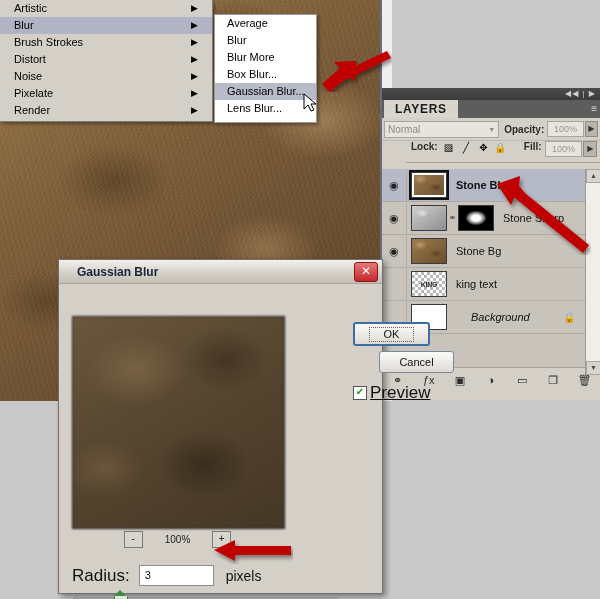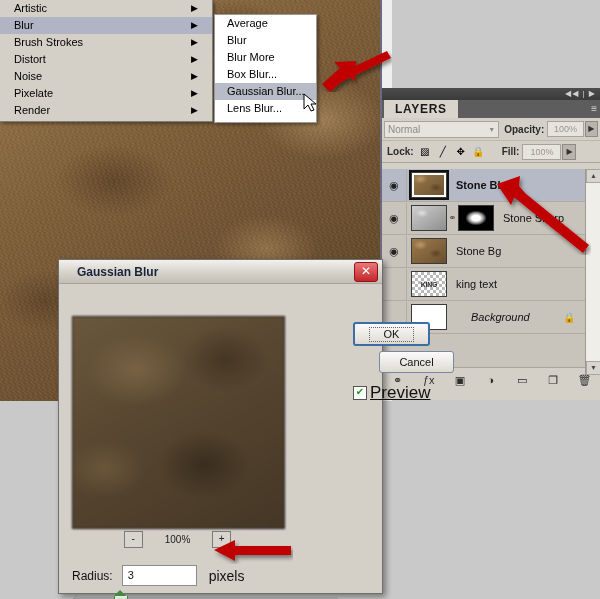--- a/index.html
+++ b/index.html
@@ -68,21 +68,21 @@
   #blend-row{height:22px;background:#d4d0c8;display:flex;align-items:center;padding:0 2px;border-bottom:1px solid #bdb9b1;}
   .combo{
     width:118px;height:15px;line-height:15px;background:#e7e4de;border:1px solid #a8a49c;
     color:#8e8a82;font-size:10px;padding-left:3px;display:flex;justify-content:space-between;align-items:center;
   }
   .combo .cv{font-size:10px;}
   .combo .caret{font-size:7px;color:#8e8a82;padding-right:3px;}
   .lbl{font-size:10px;font-weight:bold;color:#2b2b2b;margin-left:5px;}
   .numbox{width:37px;height:14px;line-height:14px;background:#e7e4de;border:1px solid #a8a49c;color:#9a968e;font-size:9px;text-align:center;margin-left:3px;}
   .spin{width:12px;height:14px;background:#b9b5ad;border:1px solid #8f8b83;font-size:8px;line-height:13px;text-align:center;margin-left:1px;color:#333;}
-  #lock-row{height:21px;background:#d4d0c8;display:flex;align-items:center;padding:0 3px;border-bottom:1px solid #a9a59d;}
+  #lock-row{height:21px;background:#d4d0c8;display:flex;align-items:flex-start;padding:0 3px;border-bottom:1px solid #a9a59d;margin-left:24px;}
   .lock-ico{width:14px;height:13px;margin-left:4px;display:flex;align-items:center;justify-content:center;font-size:10px;}
   #layers-list{position:absolute;left:0;top:81px;width:203px;height:198px;background:#c8c4bc;overflow:hidden;}
   .layer-row{height:32px;display:flex;align-items:center;border-bottom:1px solid #b0aca4;position:relative;}
   .layer-row.active{background:#b6bac7;}
   .eye-cell{width:24px;height:31px;display:flex;align-items:center;justify-content:center;border-right:1px solid #b0aca4;}
   .eye{font-size:11px;color:#222;}
   .thumb{width:34px;height:24px;margin-left:4px;border:1px solid #3a3a3a;background:#fff;flex:0 0 auto;}
   .thumb.stone{background:
       radial-gradient(ellipse 10px 7px at 25% 25%, rgba(215,180,130,.6), rgba(0,0,0,0) 70%),
       radial-gradient(ellipse 9px 6px at 70% 60%, rgba(60,38,18,.5), rgba(0,0,0,0) 70%),
@@ -147,21 +147,21 @@
   .dlgbtn{
     background:linear-gradient(#fbfbfb,#dedad2);border:1px solid #7a8a9e;border-radius:3px;
     font-size:11px;color:#111;display:flex;align-items:center;justify-content:center;
   }
   .dlgbtn.def{border:2px solid #3a6ea5;}
   .dlgbtn.def span{border:1px dotted #666;padding:0 14px;line-height:13px;}
   #gb-preview-check{position:absolute;left:294px;top:99px;display:flex;align-items:center;gap:3px;}
   .chk{width:12px;height:12px;background:#fff;border:1px solid #555;color:#18a018;font-size:10px;line-height:10px;text-align:center;font-weight:bold;}
   #gb-preview-check .cl{font-size:17px;color:#111;text-decoration:underline;text-decoration-skip-ink:none;}
   #radius-row{position:absolute;left:13px;top:281px;display:flex;align-items:center;}
-  #radius-label{font-size:12px;color:#111;}
+  #radius-label{font-size:17px;color:#111;}
   #radius-input{width:68px;height:19px;background:#fff;border:1px solid #8d8d8d;margin-left:9px;font-size:11px;line-height:19px;padding-left:5px;color:#111;}
   #radius-unit{font-size:14px;color:#111;margin-left:12px;}
   #slider-track{position:absolute;left:16px;top:313px;width:263px;height:2px;background:#9a9a9a;}
   #slider-thumb{position:absolute;left:45px;top:306px;width:13px;height:15px;}
   #slider-thumb .tri{width:0;height:0;border-left:6px solid transparent;border-right:6px solid transparent;border-bottom:6px solid #3f8a3f;}
   #slider-thumb .bod{width:12px;height:8px;background:linear-gradient(#eaf3ea,#9cc79c);border:1px solid #3f8a3f;border-top:none;}
   #slider-tick{position:absolute;left:13px;top:309px;font-size:7px;color:#8a8a8a;}
 
   
   .arrow-svg{position:absolute;pointer-events:none;}

